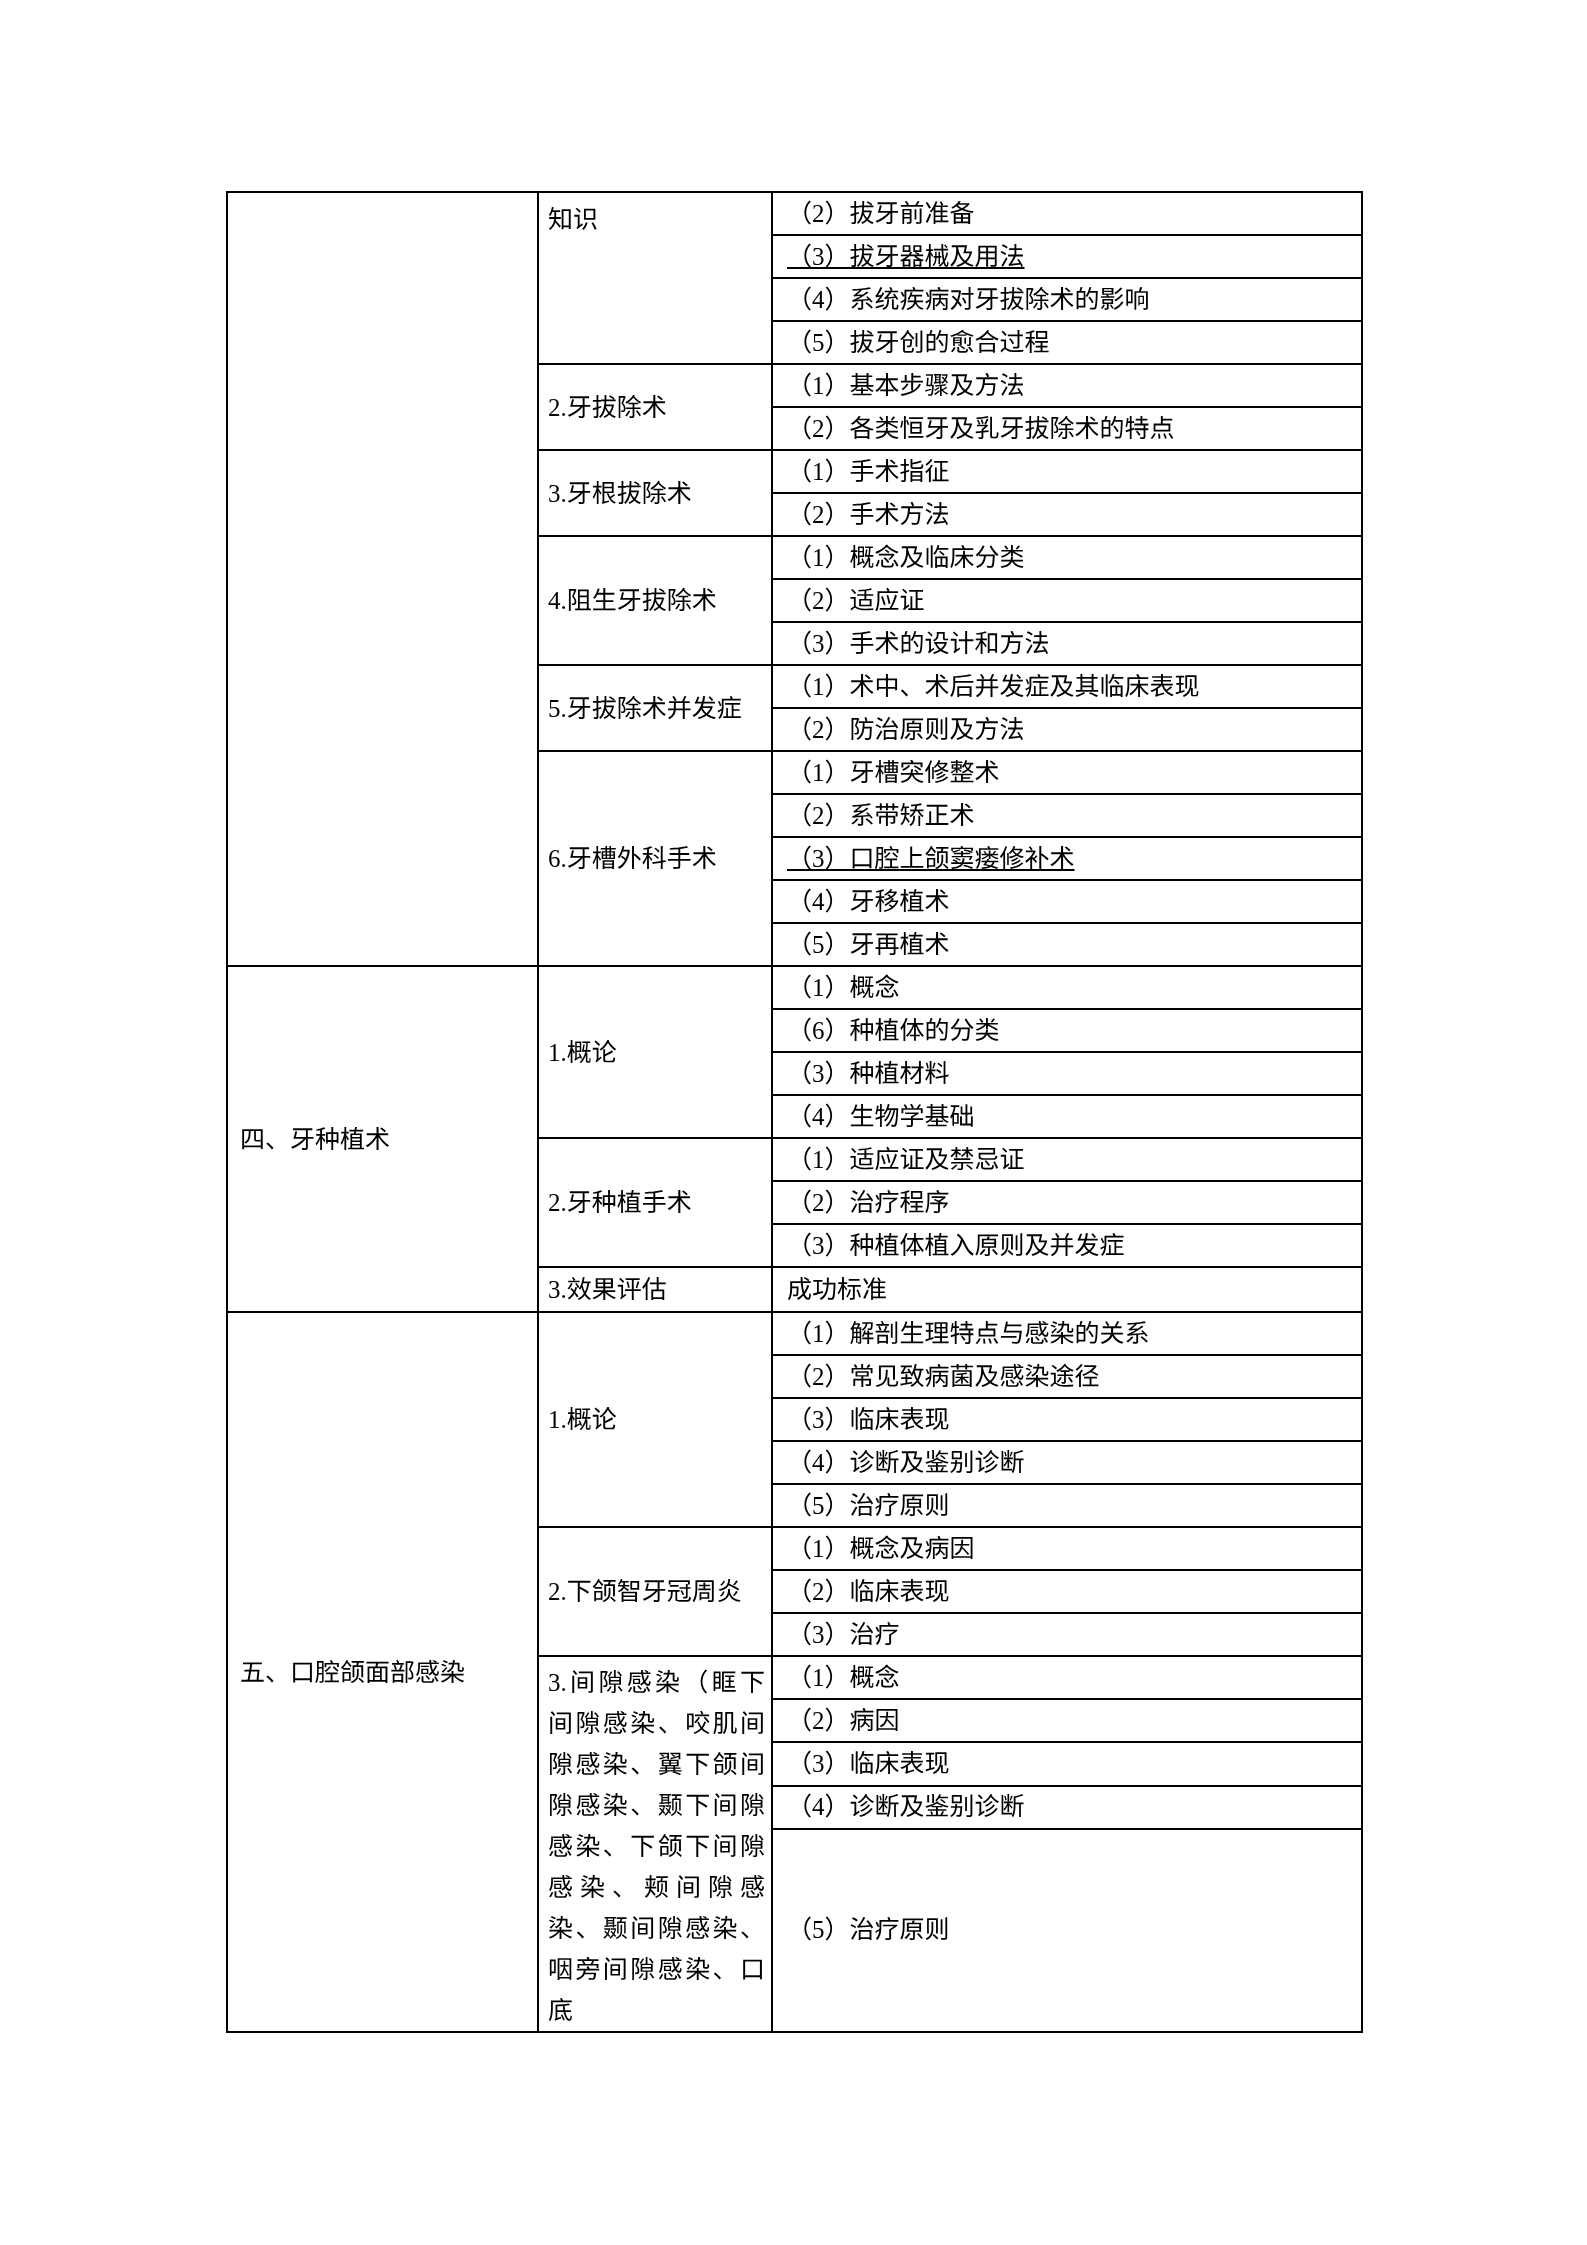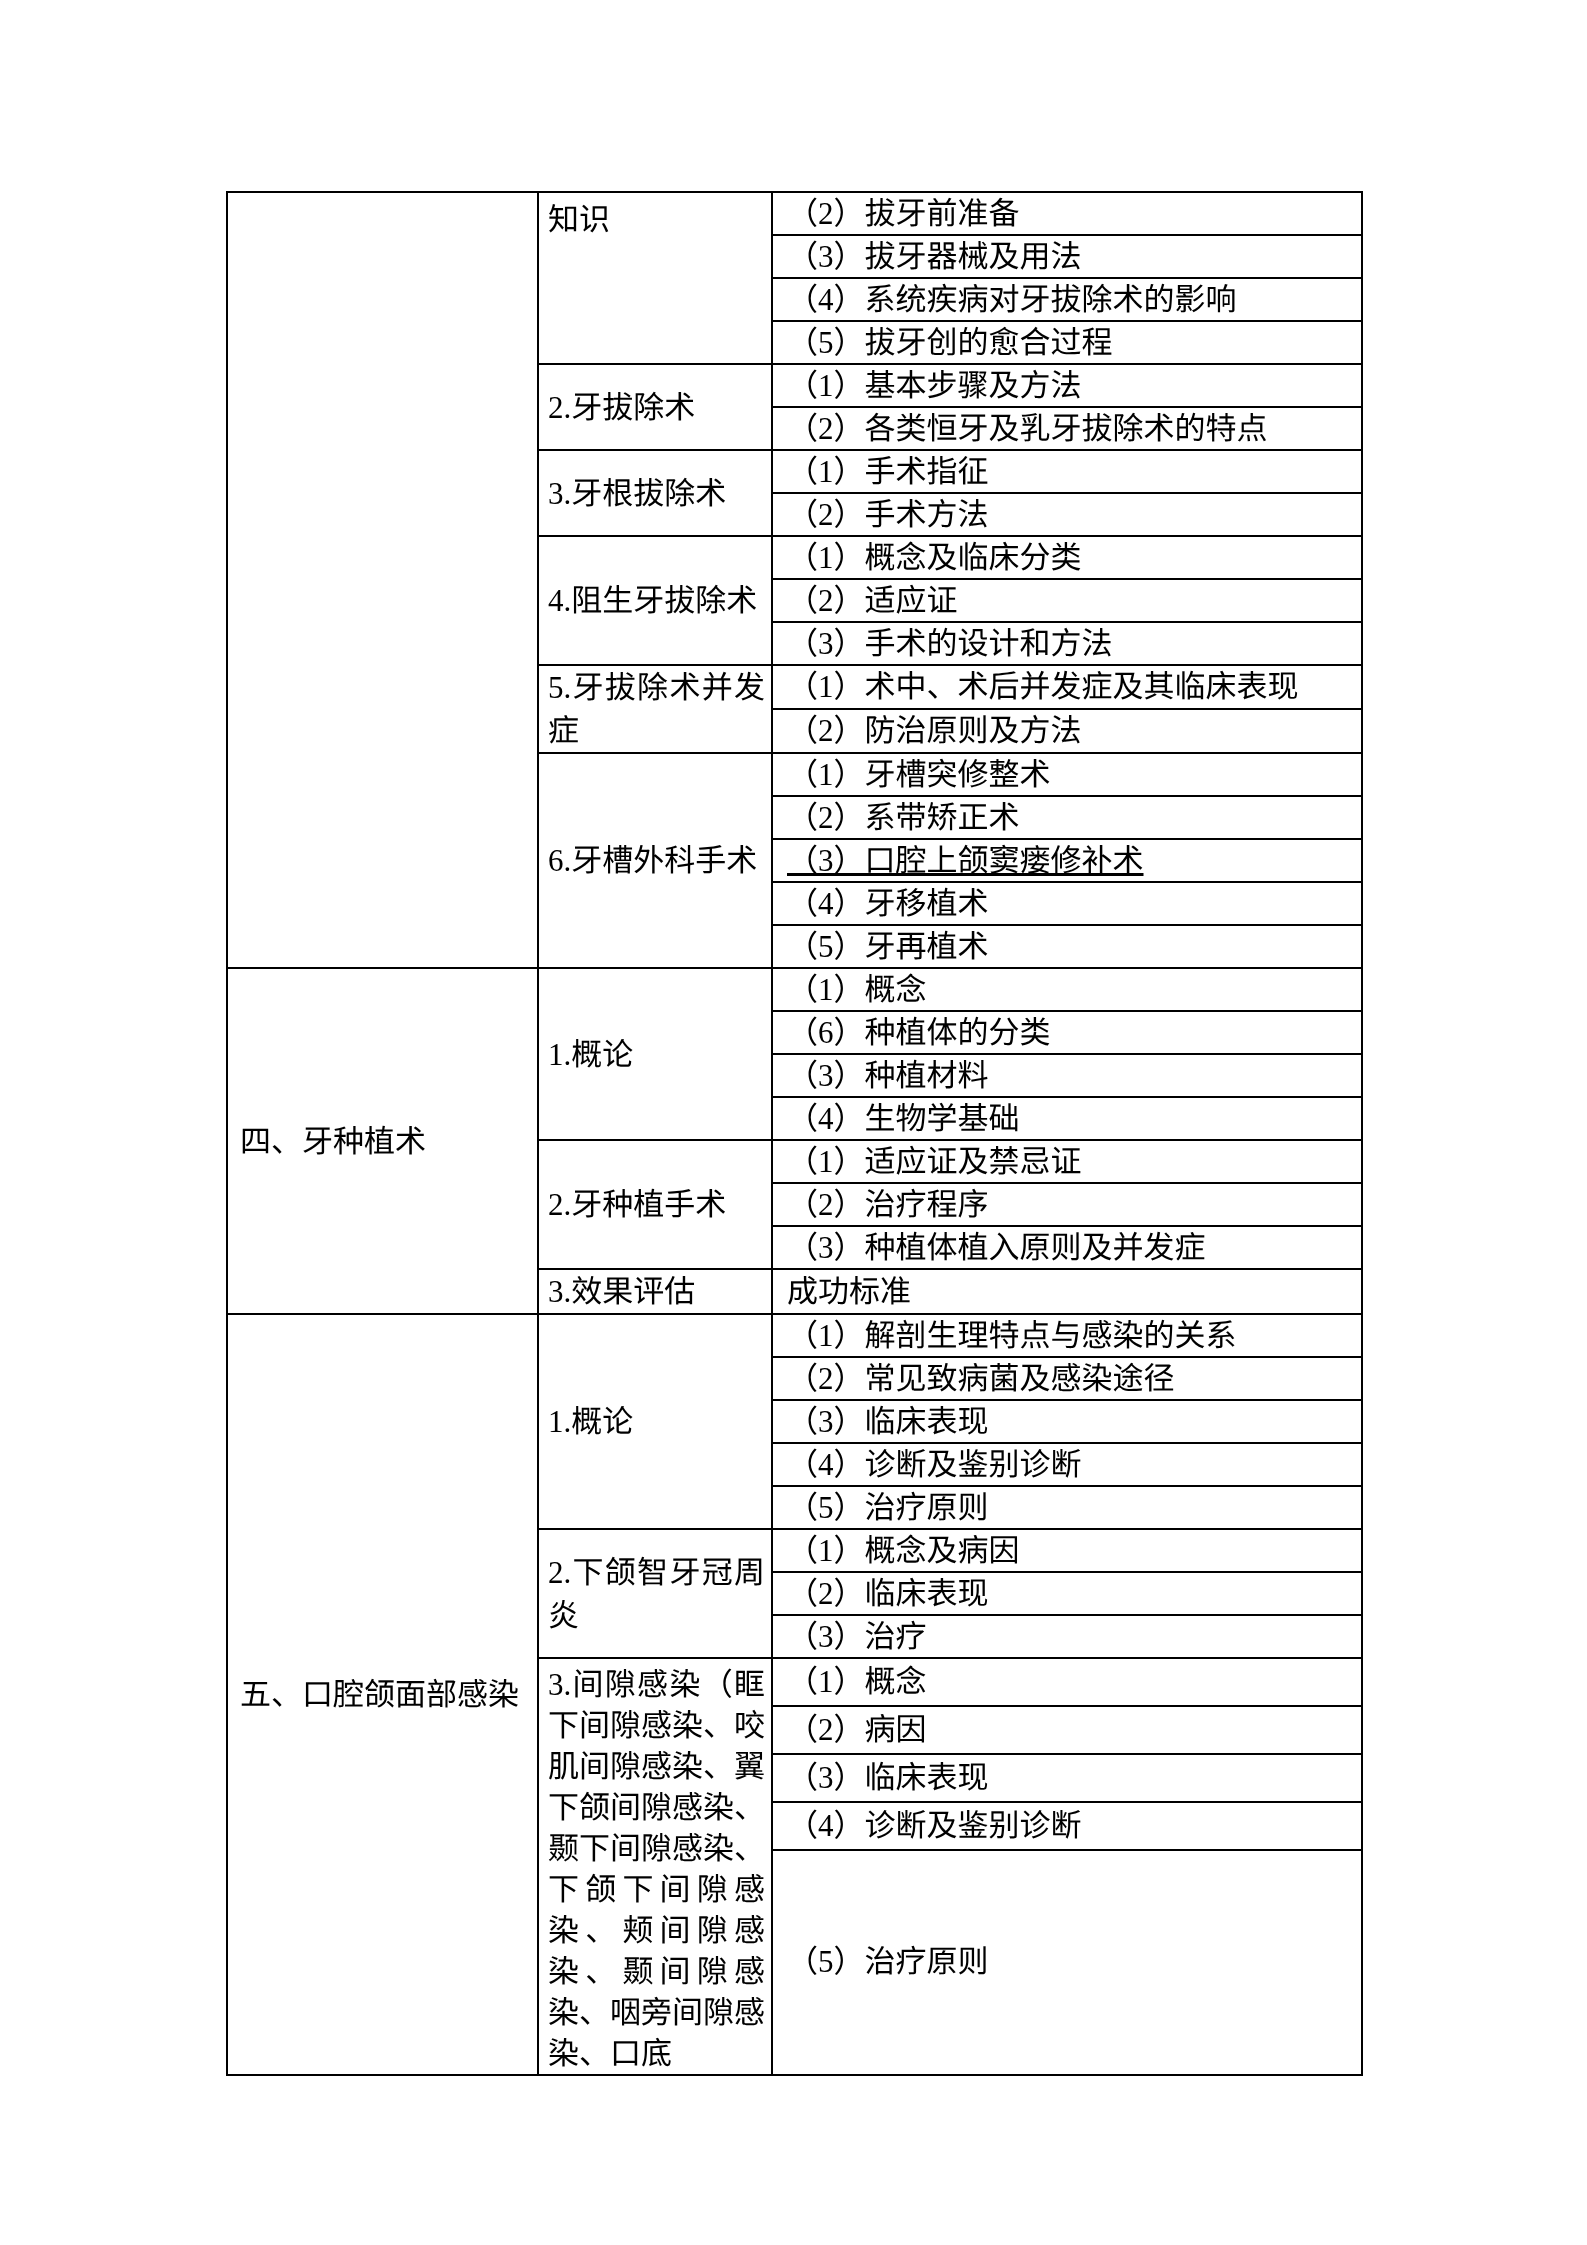--- a/index.html
+++ b/index.html
@@ -22,21 +22,21 @@
   table.syllabus {
     position: absolute;
     left: 226px;
     top: 191px;
     width: 1135px;
     border-collapse: collapse;
     table-layout: fixed;
   }
   table.syllabus td {
     border: 2px solid #000000;
-    font-size: 31px;
+    font-size: 25px;
     vertical-align: middle;
     overflow: hidden;
     word-break: break-all;
   }
   col.c1 { width: 311px; }
   col.c2 { width: 234px; }
   col.c3 { width: 590px; }
   td.cat {
     padding-left: 12px;
     line-height: 43px;
@@ -67,21 +67,21 @@
       <col class="c1">
       <col class="c2">
       <col class="c3">
     </colgroup>
     <tbody>
         <tr style="height: 43px;">
           <td class="cat" rowspan="18"></td>
           <td class="topic top" rowspan="4">知识</td>
           <td class="item">（2）拔牙前准备</td>
         </tr>
-        <tr style="height: 43px;">
+        <tr style="height: 43px; text-decoration: underline;">
           <td class="item">（3）拔牙器械及用法</td>
         </tr>
         <tr style="height: 43px;">
           <td class="item">（4）系统疾病对牙拔除术的影响</td>
         </tr>
         <tr style="height: 43px;">
           <td class="item">（5）拔牙创的愈合过程</td>
         </tr>
         <tr style="height: 43px;">
           <td class="topic" rowspan="2">2.牙拔除术</td>

